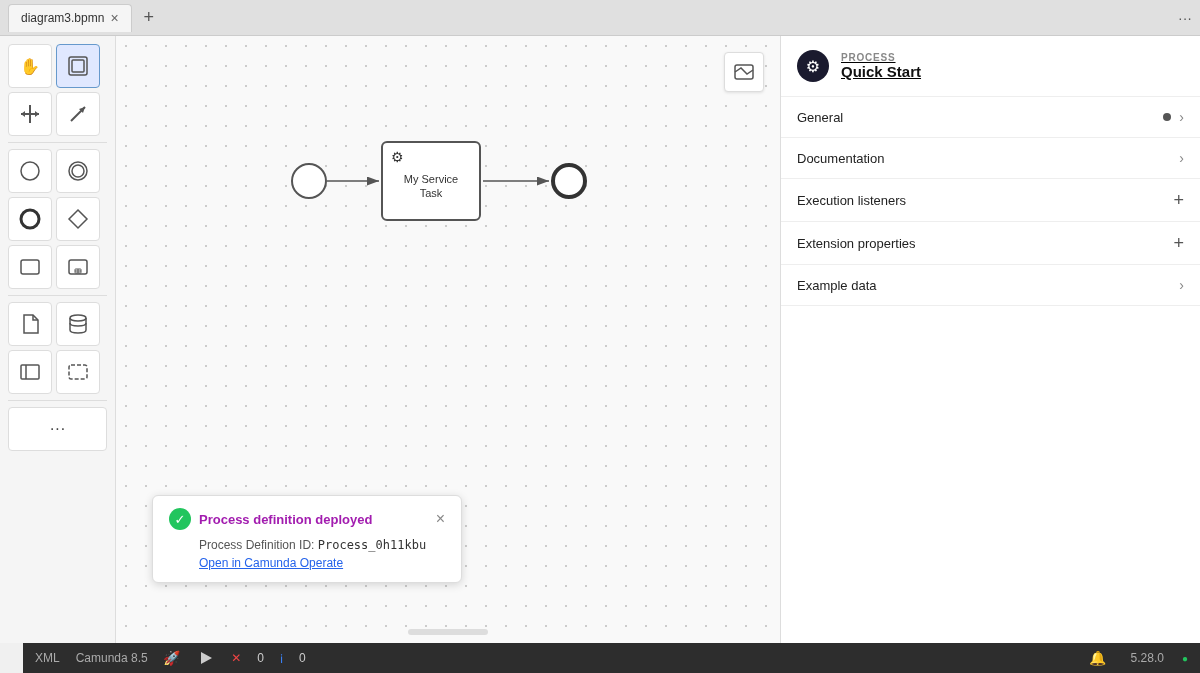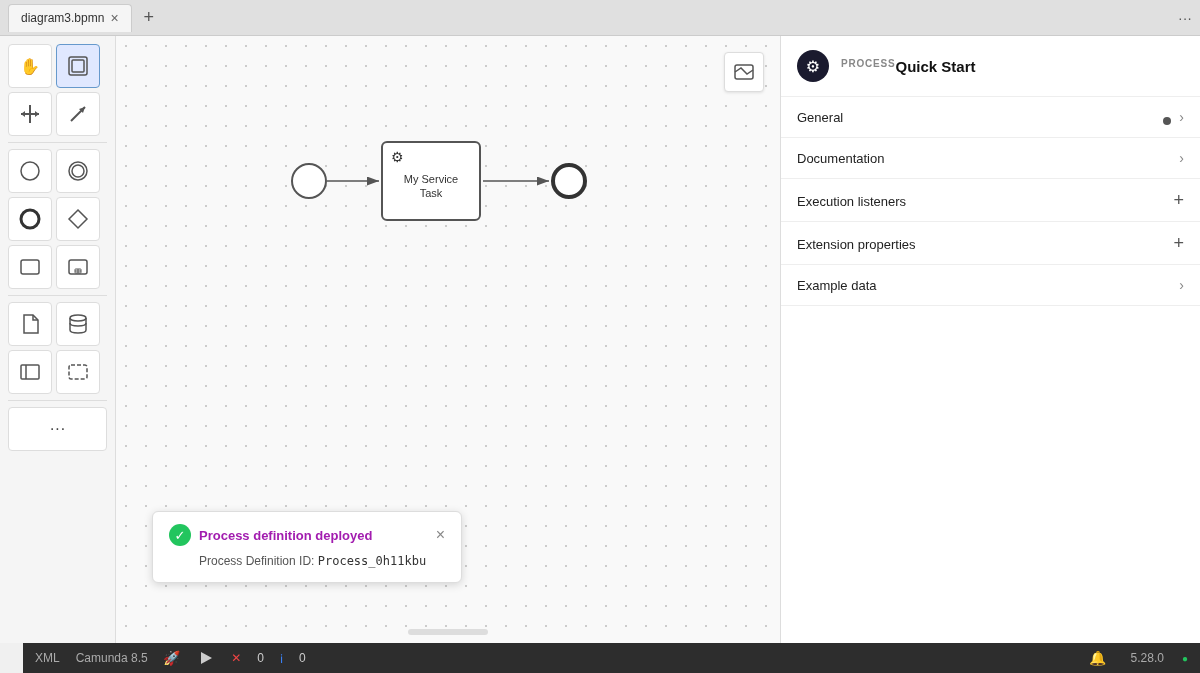--- a/index.html
+++ b/index.html
@@ -222,28 +222,28 @@
       width: 32px;
       height: 32px;
       background: #1a1a2e;
       border-radius: 50%;
       display: flex;
       align-items: center;
       justify-content: center;
       color: white;
       font-size: 16px;
     }
-    .panel-title-group { display: flex; flex-direction: row; }
+    .panel-title-group { display: flex; flex-direction: column; text-decoration: underline; }
     .panel-label { font-size: 10px; color: #888; letter-spacing: 0.08em; text-transform: uppercase; font-weight: 600; }
     .panel-title { font-size: 15px; font-weight: 600; color: #111; }
 
     .panel-section {
       border-bottom: 1px solid #eee;
       display: flex;
-      align-items: flex-end;
+      align-items: center;
       padding: 12px 16px;
       cursor: pointer;
     }
     .panel-section-label { flex: 1; font-size: 13px; color: #222; }
     .panel-section-icon { color: #888; font-size: 14px; }
     .section-dot {
       width: 8px;
       height: 8px;
       border-radius: 50%;
       background: #555;
@@ -441,20 +441,21 @@
         <div class="notif-icon">
           <span>✓</span>
         </div>
         <span class="notif-title">Process definition deployed</span>
         <button class="notif-close">×</button>
       </div>
       <div class="notif-body">
         <span>Process Definition ID:</span>
         <span class="process-id">Process_0h11kbu</span>
       </div>
+      <a class="notif-link" href="#">Open in Camunda Operate</a>
     </div>
 
     <div class="scroll-indicator"></div>
   </div>
 
   <div id="right-panel">
     <div class="panel-header">
       <div class="panel-process-icon">⚙</div>
       <div class="panel-title-group">
         <span class="panel-label">PROCESS</span>

